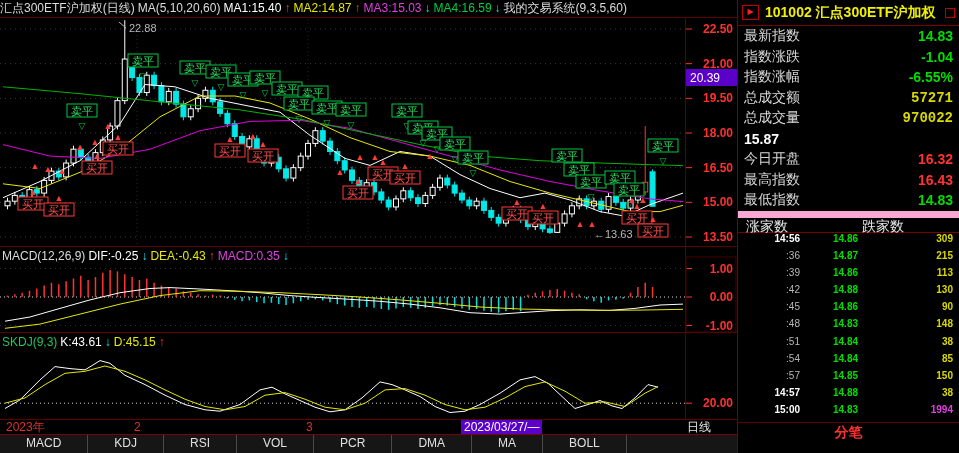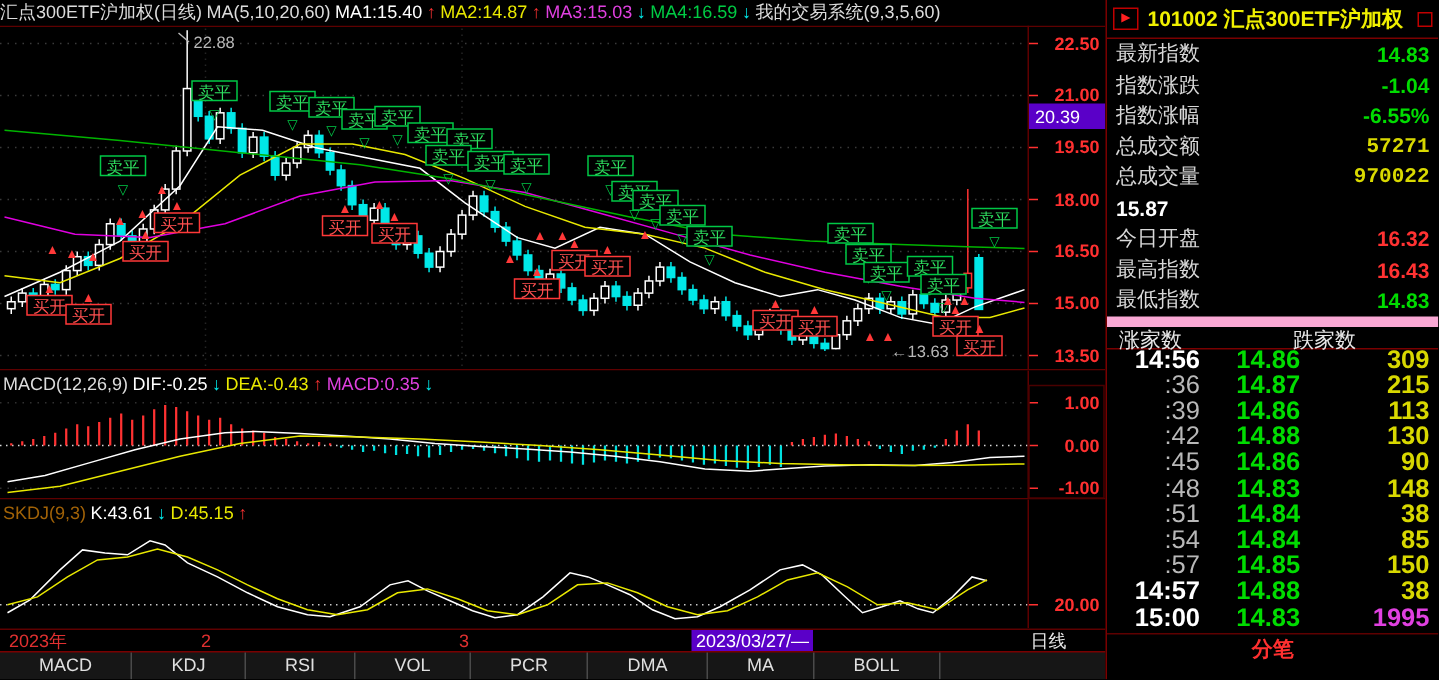--- a/index.html
+++ b/index.html
@@ -25,21 +25,21 @@
   #q-title{height:26px;border-bottom:1px solid #7a0000;box-sizing:border-box;display:flex;align-items:center;padding:0 4px;}
   #q-play{width:15px;height:13px;border:1px solid #c00000;color:#ff2020;font-size:8px;line-height:12px;text-align:center;margin-right:6px;}
   #q-name{flex:1;text-align:left;color:#f0f000;font-weight:bold;font-size:14px;white-space:nowrap;}
   #q-box{width:8px;height:8px;border:1px solid #c00000;margin-left:3px;}
   .q-row{height:20.5px;display:flex;align-items:center;padding:0 6px;font-size:14px;}
   .q-row .lab{color:#d8d8d8;flex:1;}
   .q-row .val{font-weight:bold;}
   #q-fam{height:22px;border-top:7px solid #f9a8d4;border-bottom:1px solid #7a0000;box-sizing:border-box;
          display:flex;align-items:flex-start;color:#e8e8e8;font-size:14px;padding:0 8px;}
   #q-fam .fam2{margin-left:74px;}
-  .t-row{height:17.2px;display:flex;align-items:flex-end;font-size:17px;font-weight:bold;padding:0 6px;}
+  .t-row{height:17.2px;display:flex;align-items:flex-start;font-size:10px;font-weight:bold;padding:0 6px;}
   .t-time{width:56px;text-align:right;color:#fff;}
   .t-time.dim{color:#b8b8b8;font-weight:normal;}
   .t-price{flex:1;text-align:center;color:#00dc00;}
   .t-vol{width:62px;text-align:right;color:#d8d800;}
   .t-vol.mag{color:#e040e0;}
   #q-foot{height:22px;display:flex;align-items:center;justify-content:center;color:#ff3030;font-size:14px;font-weight:bold;border-top:1px solid #5e0000;box-sizing:border-box;cursor:default;}
   .c-white{color:#fff;} .c-green{color:#00dc00;} .c-red{color:#ff3232;} .c-yellow{color:#d8d800;font-family:Liberation Mono, monospace;}
 </style>
 </head>
 <body>
@@ -483,21 +483,21 @@
       <text x="733" y="25.5" text-anchor="end" fill="#ff3030" font-size="12" font-weight="bold">1.00</text>
       <line x1="686" y1="50" x2="692" y2="50" stroke="#ff3030"></line>
       <text x="733" y="54" text-anchor="end" fill="#ff3030" font-size="12" font-weight="bold">0.00</text>
       <line x1="686" y1="78.5" x2="692" y2="78.5" stroke="#ff3030"></line>
       <text x="733" y="82.5" text-anchor="end" fill="#ff3030" font-size="12" font-weight="bold">-1.00</text>
       <line x1="685.5" y1="0" x2="685.5" y2="86" stroke="#5e0000"></line>
       <line x1="0" y1="85.5" x2="737" y2="85.5" stroke="#5e0000"></line>
       <rect x="686" y="10" width="50" height="75" fill="none" stroke="#4a0000"></rect>
     </svg>
 
-  <div class="pane-hdr" style="top:335px" id="skdj-hdr"><span style="color: #a16207;">SKDJ(9,3)</span><span style="color: rgb(255, 255, 255);">K:43.61</span><span style="color: rgb(0, 232, 232);">↓</span><span style="color: rgb(232, 232, 0);">D:45.15</span><span style="color: rgb(255, 50, 50);">↑</span></div>
+  <div class="pane-hdr" style="top:335px" id="skdj-hdr"><span style="color: #22c55e;">SKDJ(9,3)</span><span style="color: rgb(255, 255, 255);">K:43.61</span><span style="color: rgb(0, 232, 232);">↓</span><span style="color: rgb(232, 232, 0);">D:45.15</span><span style="color: rgb(255, 50, 50);">↑</span></div>
   <svg id="skdj-chart" class="pane" style="top:333px" width="737" height="86">
       <line x1="0" y1="70.2" x2="685" y2="70.2" stroke="#c8c8c8" stroke-dasharray="1,3"></line>
       <polyline points="5,75.5 20,66.9 40,46.9 55,33.6 70,35.6 85,36.9 100,27.6 110,30.3 125,42.3 145,51.6 165,62.2 185,71.5 205,76.8 220,78.2 240,71.5 260,56.9 272,54.2 285,60.9 300,67.5 315,74.2 330,78.8 345,76.8 362,64.9 380,48.9 392,51.6 405,56.9 420,63.5 435,73.5 450,79.5 465,78.2 480,71.5 500,60.2 520,46.9 535,43.6 548,50.3 562,63.5 575,75.5 588,71.5 600,67.5 612,72.9 622,75.5 635,64.9 648,51.6 658,54.2" fill="none" stroke="#ffffff"></polyline>
       <polyline points="5,70.2 25,64.9 45,51.6 65,40.3 85,38.3 105,33.0 125,38.3 145,46.9 165,56.9 185,66.2 205,73.5 225,76.8 245,73.5 265,62.2 285,59.6 305,66.2 325,74.2 345,76.8 365,70.2 385,56.9 405,55.6 425,62.2 445,71.5 465,76.8 485,74.2 505,64.9 525,53.6 545,48.9 565,58.2 585,70.2 605,68.9 625,73.5 645,60.2 658,53.6" fill="none" stroke="#e8e800"></polyline>
       <line x1="686" y1="70.2" x2="692" y2="70.2" stroke="#ff3030"></line>
       <text x="733" y="74.2" text-anchor="end" fill="#ff3030" font-size="12" font-weight="bold">20.00</text>
       <line x1="685.5" y1="0" x2="685.5" y2="86" stroke="#5e0000"></line>
     </svg>
 
   <div id="xaxis" class="abs">
@@ -613,18 +613,18 @@
           <span class="t-vol">150</span>
         </div>
         <div class="t-row">
           <span class="t-time">14:57</span>
           <span class="t-price">14.88</span>
           <span class="t-vol">38</span>
         </div>
         <div class="t-row">
           <span class="t-time">15:00</span>
           <span class="t-price">14.83</span>
-          <span class="t-vol mag">1995</span>
+          <span class="t-vol mag">1994</span>
         </div>
       </div>
     <div id="q-foot">分笔</div>
   </div>
 </div>
 
 </body></html>

